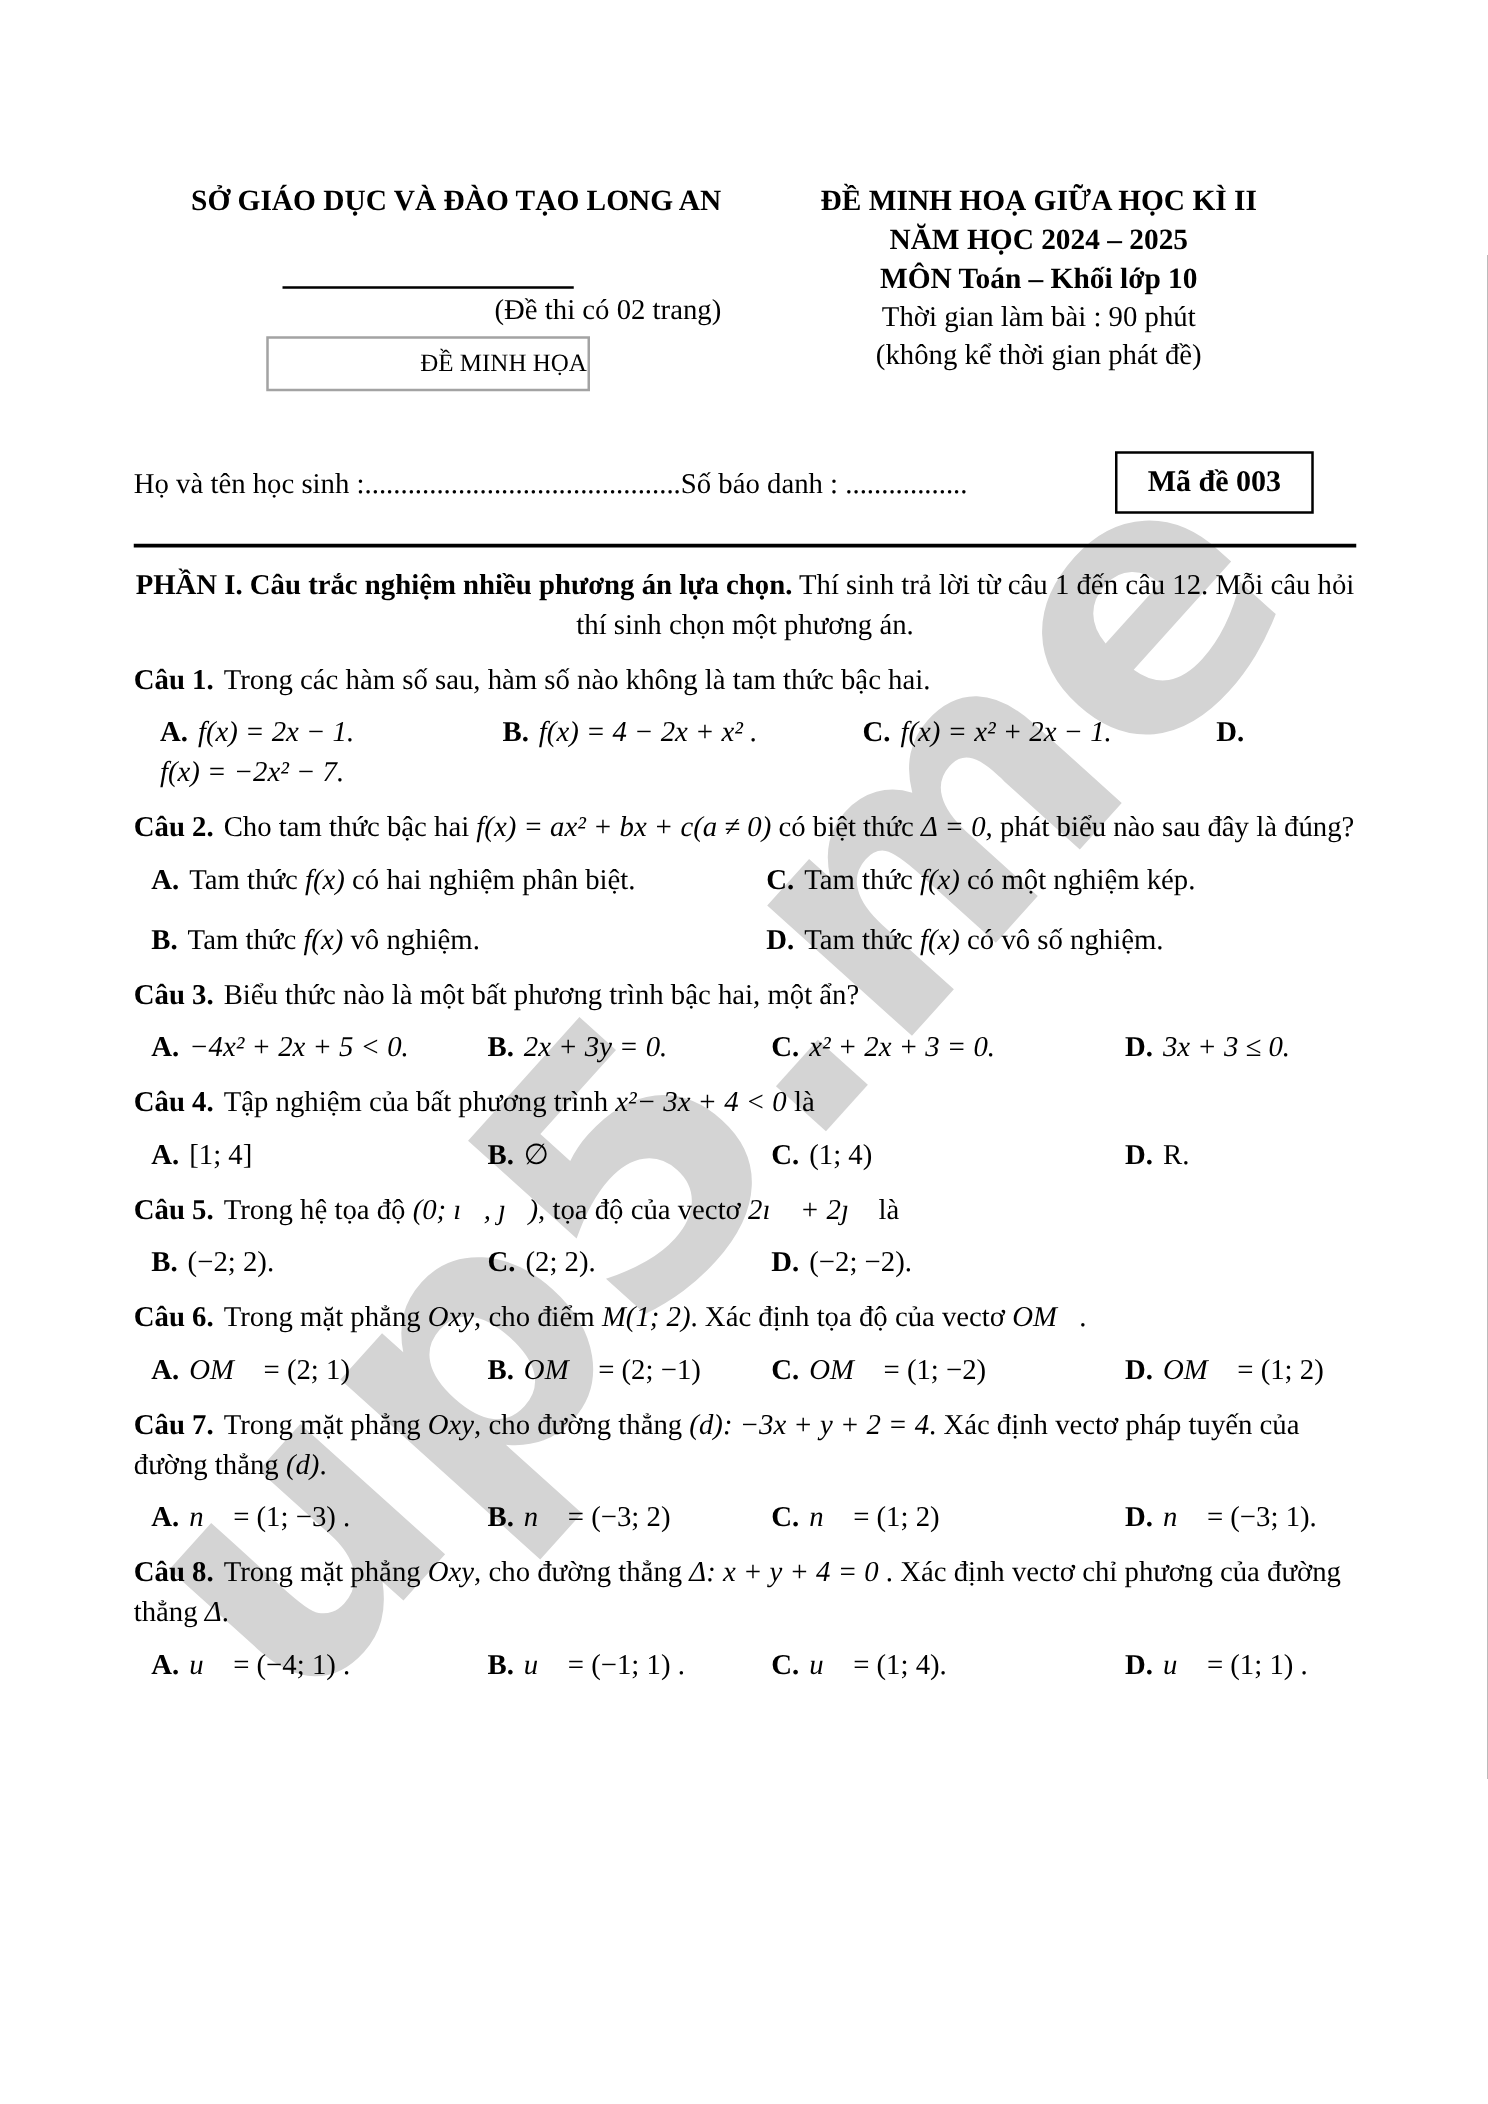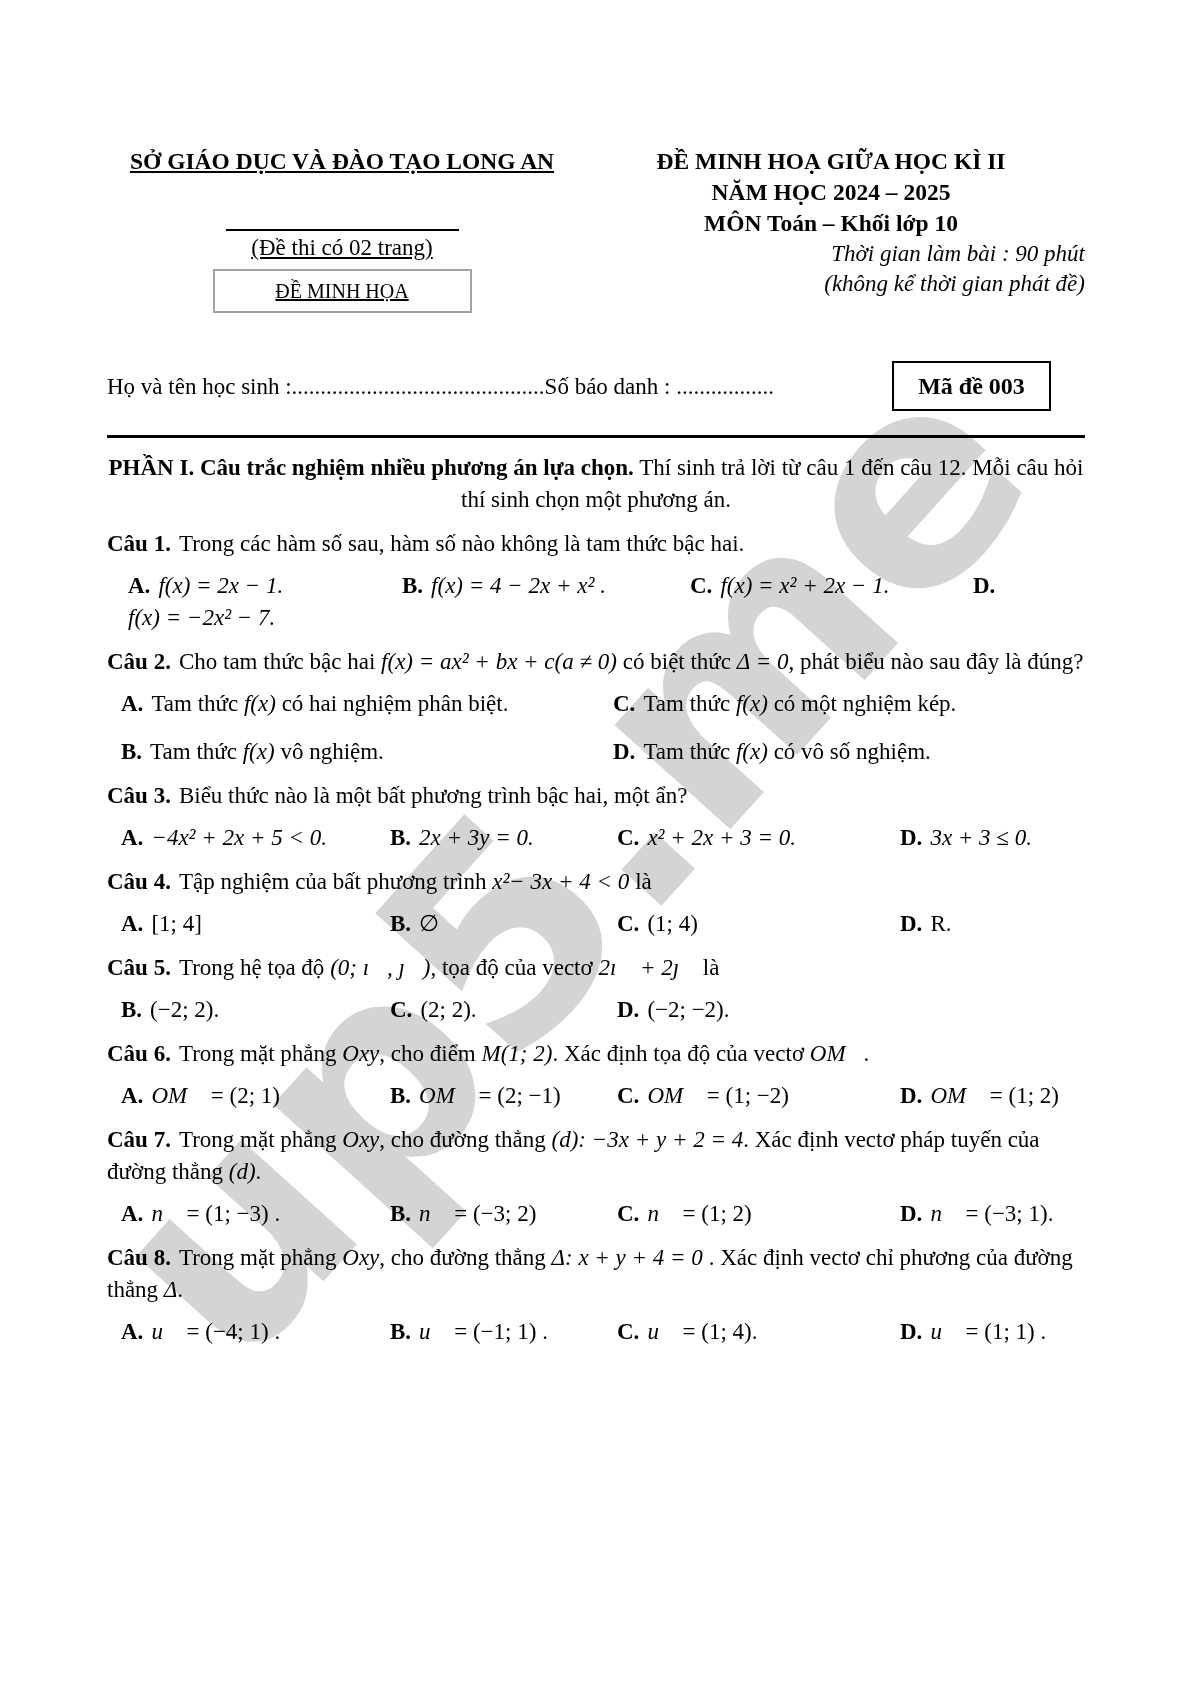--- a/index.html
+++ b/index.html
@@ -3,24 +3,24 @@
 <meta charset="utf-8">
 <style>
   html,body{margin:0;padding:0;background:#888;}
   .page{position:relative;width:1190px;height:1683px;background:#ffffff;overflow:hidden;
         font-family:"Liberation Serif","DejaVu Serif",serif;font-size:23px;color:#000;margin:0 auto;}
   .watermark{position:absolute;left:-35px;top:665px;width:1200px;height:400px;line-height:400px;
         text-align:center;font-family:"DejaVu Sans",sans-serif;font-weight:bold;font-size:285px;
         color:#d4d4d4;transform:rotate(-48deg);z-index:0;user-select:none;}
   .content{position:absolute;left:107px;top:0;width:978px;z-index:1;}
   .header{display:flex;margin-top:146px;}
-  .h-left{width:470px;text-align:center;text-decoration:underline;}
+  .h-left{width:470px;text-align:right;}
   .h-right{flex:1;text-align:center;}
   .hb{font-weight:bold;font-size:23.5px;line-height:31px;}
-  .hi{font-style:italic;font-size:23px;line-height:30px;text-align:right;}
+  .hi{font-size:23px;line-height:30px;}
   .shortline{width:233px;border-top:2px solid #000;margin:52px auto 0;}
   .pages-note{line-height:30px;margin-top:2px;}
   .exam-box{width:255px;margin:6px auto 0;border:2px solid #a3a3a3;line-height:40px;font-size:20px;}
   .student-row{position:relative;margin-top:48px;height:52px;line-height:52px;white-space:nowrap;}
   .code-box{position:absolute;top:0;right:34px;width:155px;height:46px;line-height:46px;
         border:2px solid #000;text-align:center;font-weight:bold;font-size:24px;}
   .rule{border-top:3px solid #000;margin-top:22px;}
   .part{margin:14px 0 0;line-height:32px;text-align:center;}
   .stem{margin:12px 0 0;line-height:32px;}
   .ql{margin-right:8px;}

